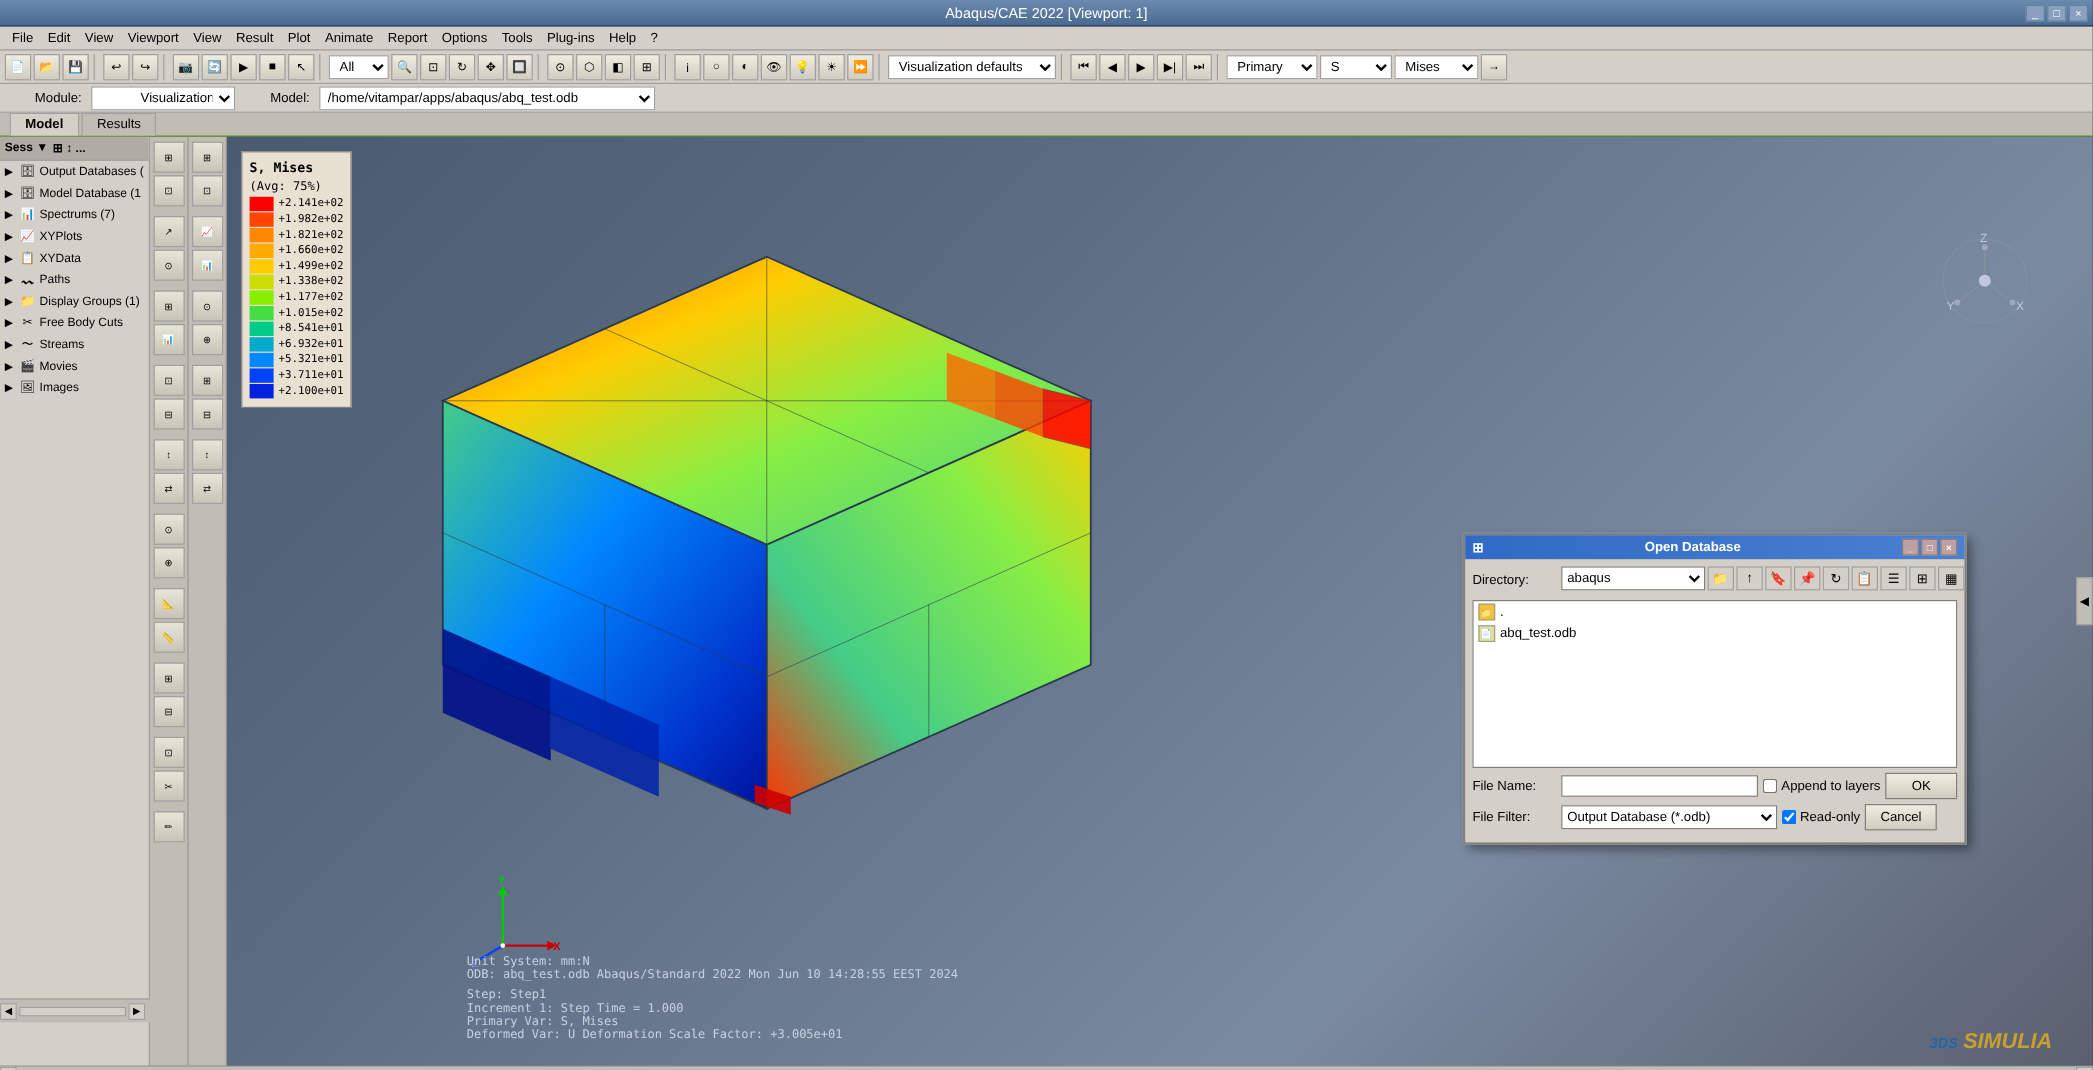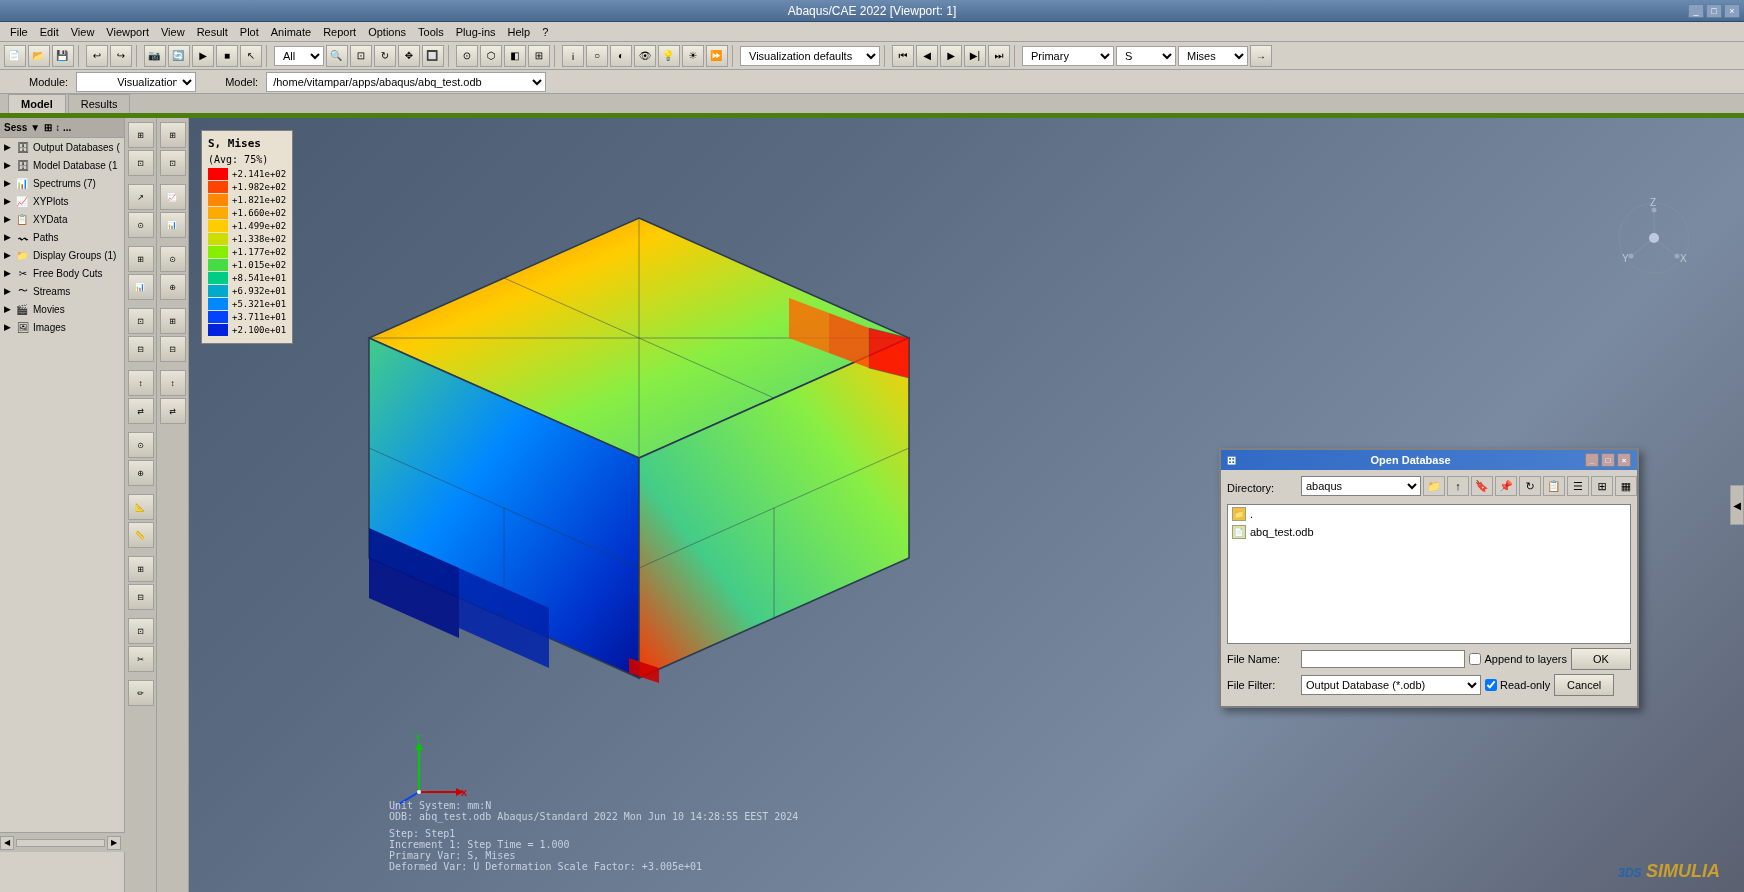--- a/index.html
+++ b/index.html
@@ -39,21 +39,21 @@
     
     #modulebar {
       width: 100%; height: 24px; background: #d4d0c8; display: flex; align-items: center;
       border-bottom: 1px solid #a0a0a0; padding: 0 8px; gap: 8px;
     }
     #modulebar label { font-size: 11px; padding-left: 21px; }
     #modulebar select { height: 18px; font-size: 11px; border: 1px solid #a0a0a0; background: white; padding: 0 2px; }
 
     
     #tabs {
-      display: flex; gap: 0; background: #c0bdb5; border-bottom: 5px solid #4d7c0f;
+      display: flex; gap: 0; background: #c0bdb5; border-bottom: 1px solid #4d7c0f;
       padding-left: 8px;
       text-align: center;
     }
     .tab {
       padding: 3px 12px; font-size: 11px; cursor: pointer; background: #c0bdb5;
       border: 1px solid #a0a0a0; border-bottom: none; margin-right: 2px;
     }
     .tab.active { background: #d4d0c8; font-weight: bold; }
 
     
@@ -149,21 +149,21 @@
 
     .dialog-toolbar { display: flex; gap: 2px; margin-bottom: 4px; justify-content: space-between; }
     .dialog-tb-btn { width: 22px; height: 20px; background: #d4d0c8; border: 1px solid #a0a0a0; cursor: pointer; display: flex; align-items: center; justify-content: center; font-size: 11px; }
     .dialog-action-btn {
       min-width: 60px; height: 22px; background: linear-gradient(to bottom, #f0ece0, #d0ccc0);
       border: 1px solid #808080; cursor: pointer; font-size: 11px;
     }
 
     
     #simulia-logo {
-      position: absolute; bottom: 10px; right: 24px; color: #c8b870; font-size: 16px; font-weight: bold; font-style: italic;
+      position: absolute; bottom: 10px; right: 34px; color: #c8b870; font-size: 16px; font-weight: bold; font-style: italic;
     }
 
     
     #bottom-scroll {
       width: 100%; height: 14px; background: #c0bdb5; border-top: 1px solid #a0a0a0;
       display: flex; align-items: center;
     }
 
     
     .scroll-arrow { width: 14px; height: 14px; background: #d4d0c8; border: 1px solid #a0a0a0; cursor: pointer; display: flex; align-items: center; justify-content: center; font-size: 8px; }
@@ -242,21 +242,21 @@
   <select class="tb-dropdown" style="width:140px">
     <option>Visualization defaults</option>
   </select>
   <div class="tb-separator"></div>
   <div class="tb-btn">⏮</div>
   <div class="tb-btn">◀</div>
   <div class="tb-btn">▶</div>
   <div class="tb-btn">▶|</div>
   <div class="tb-btn">⏭</div>
   <div class="tb-separator"></div>
-  <select class="tb-dropdown" style="width:92px">
+  <select class="tb-dropdown" style="width:76px">
     <option>Primary</option>
   </select>
   <select class="tb-dropdown" style="width:60px">
     <option>S</option>
   </select>
   <select class="tb-dropdown" style="width:70px">
     <option>Mises</option>
   </select>
   <div class="tb-btn">→</div>
 </div>

